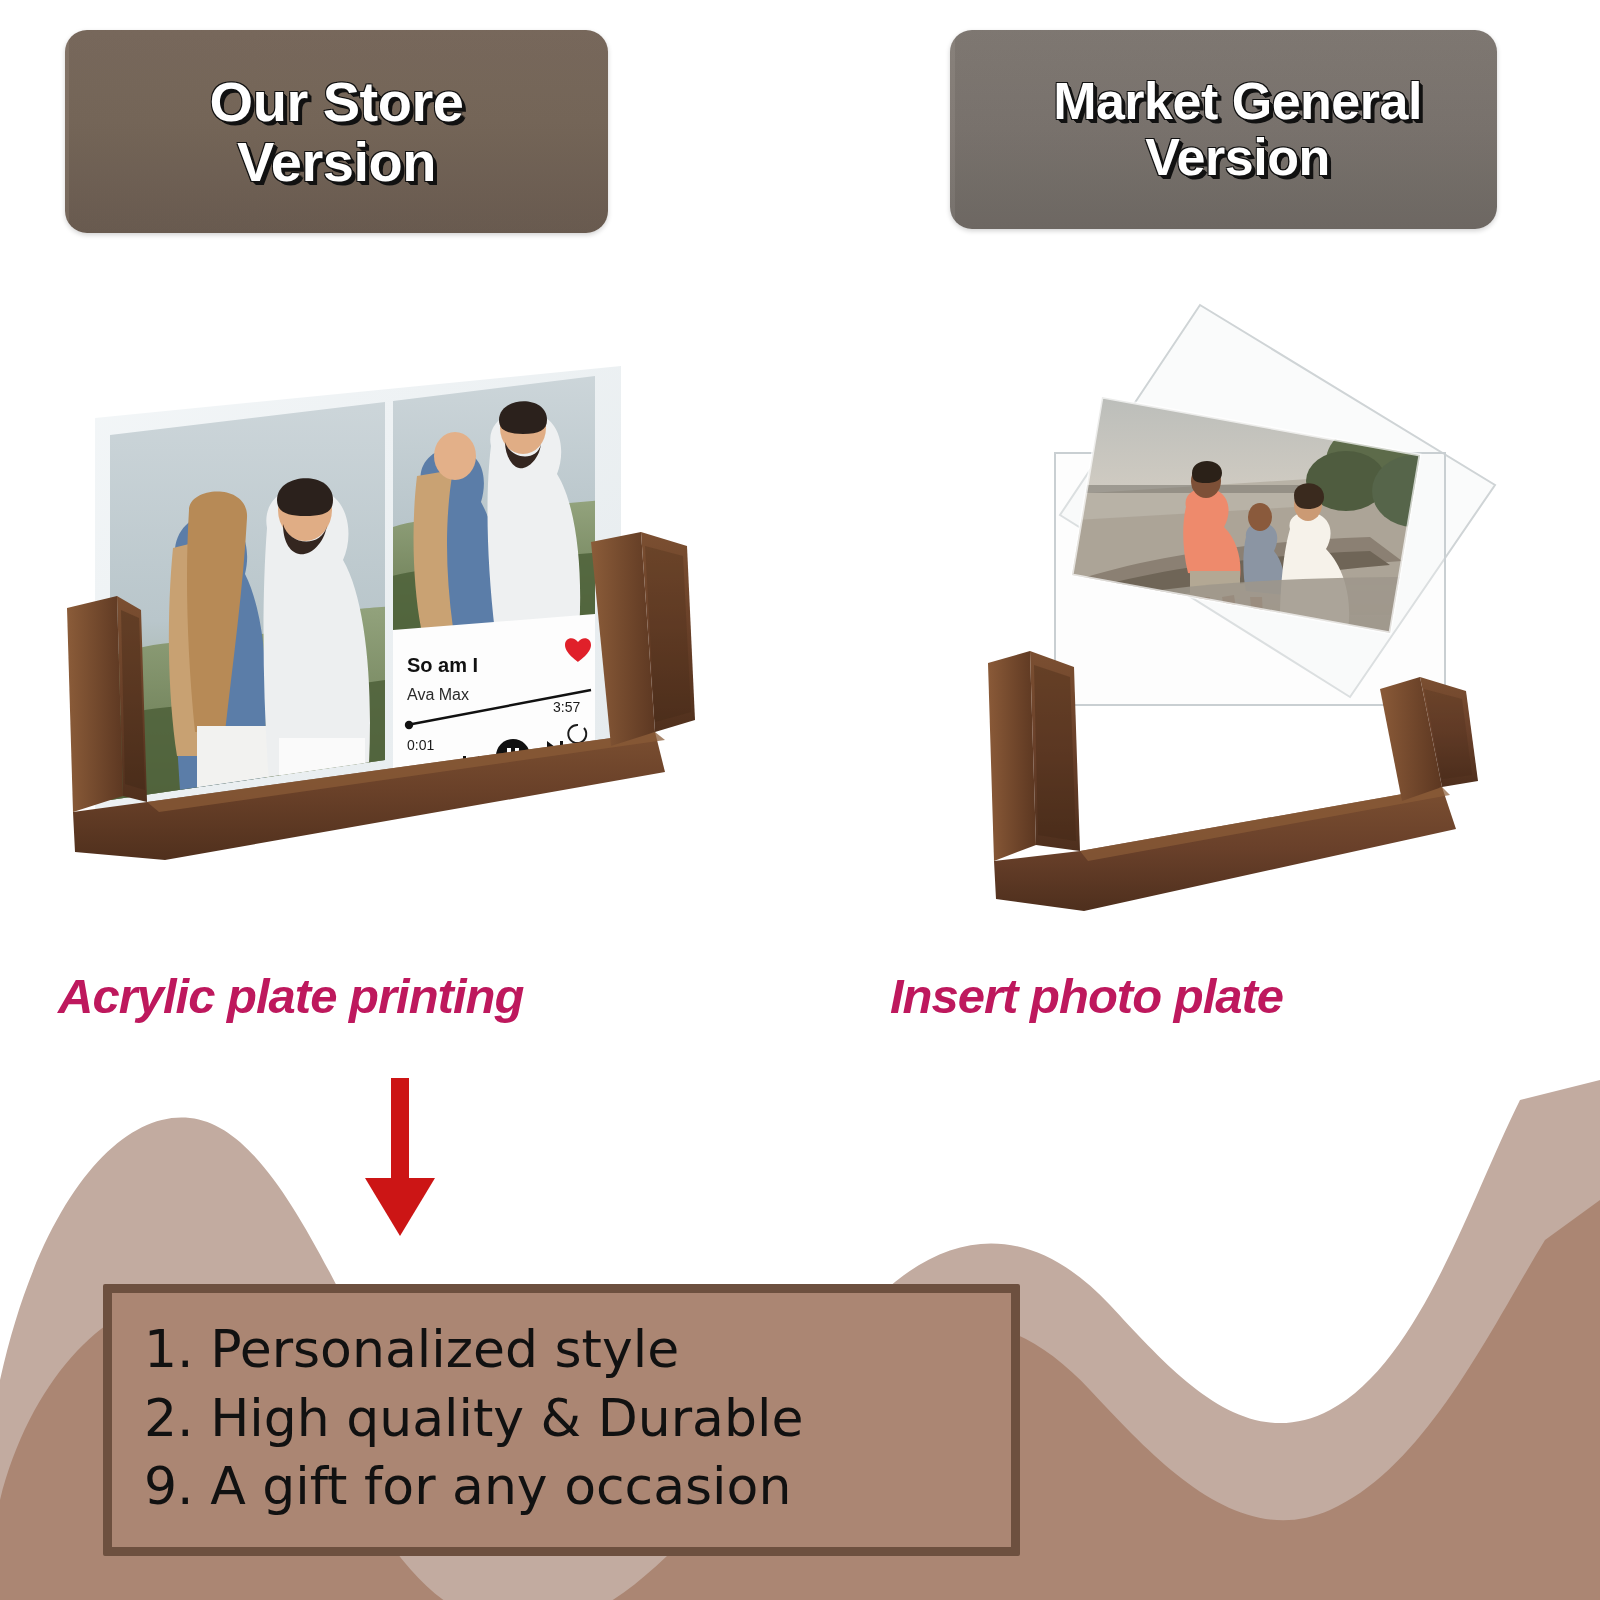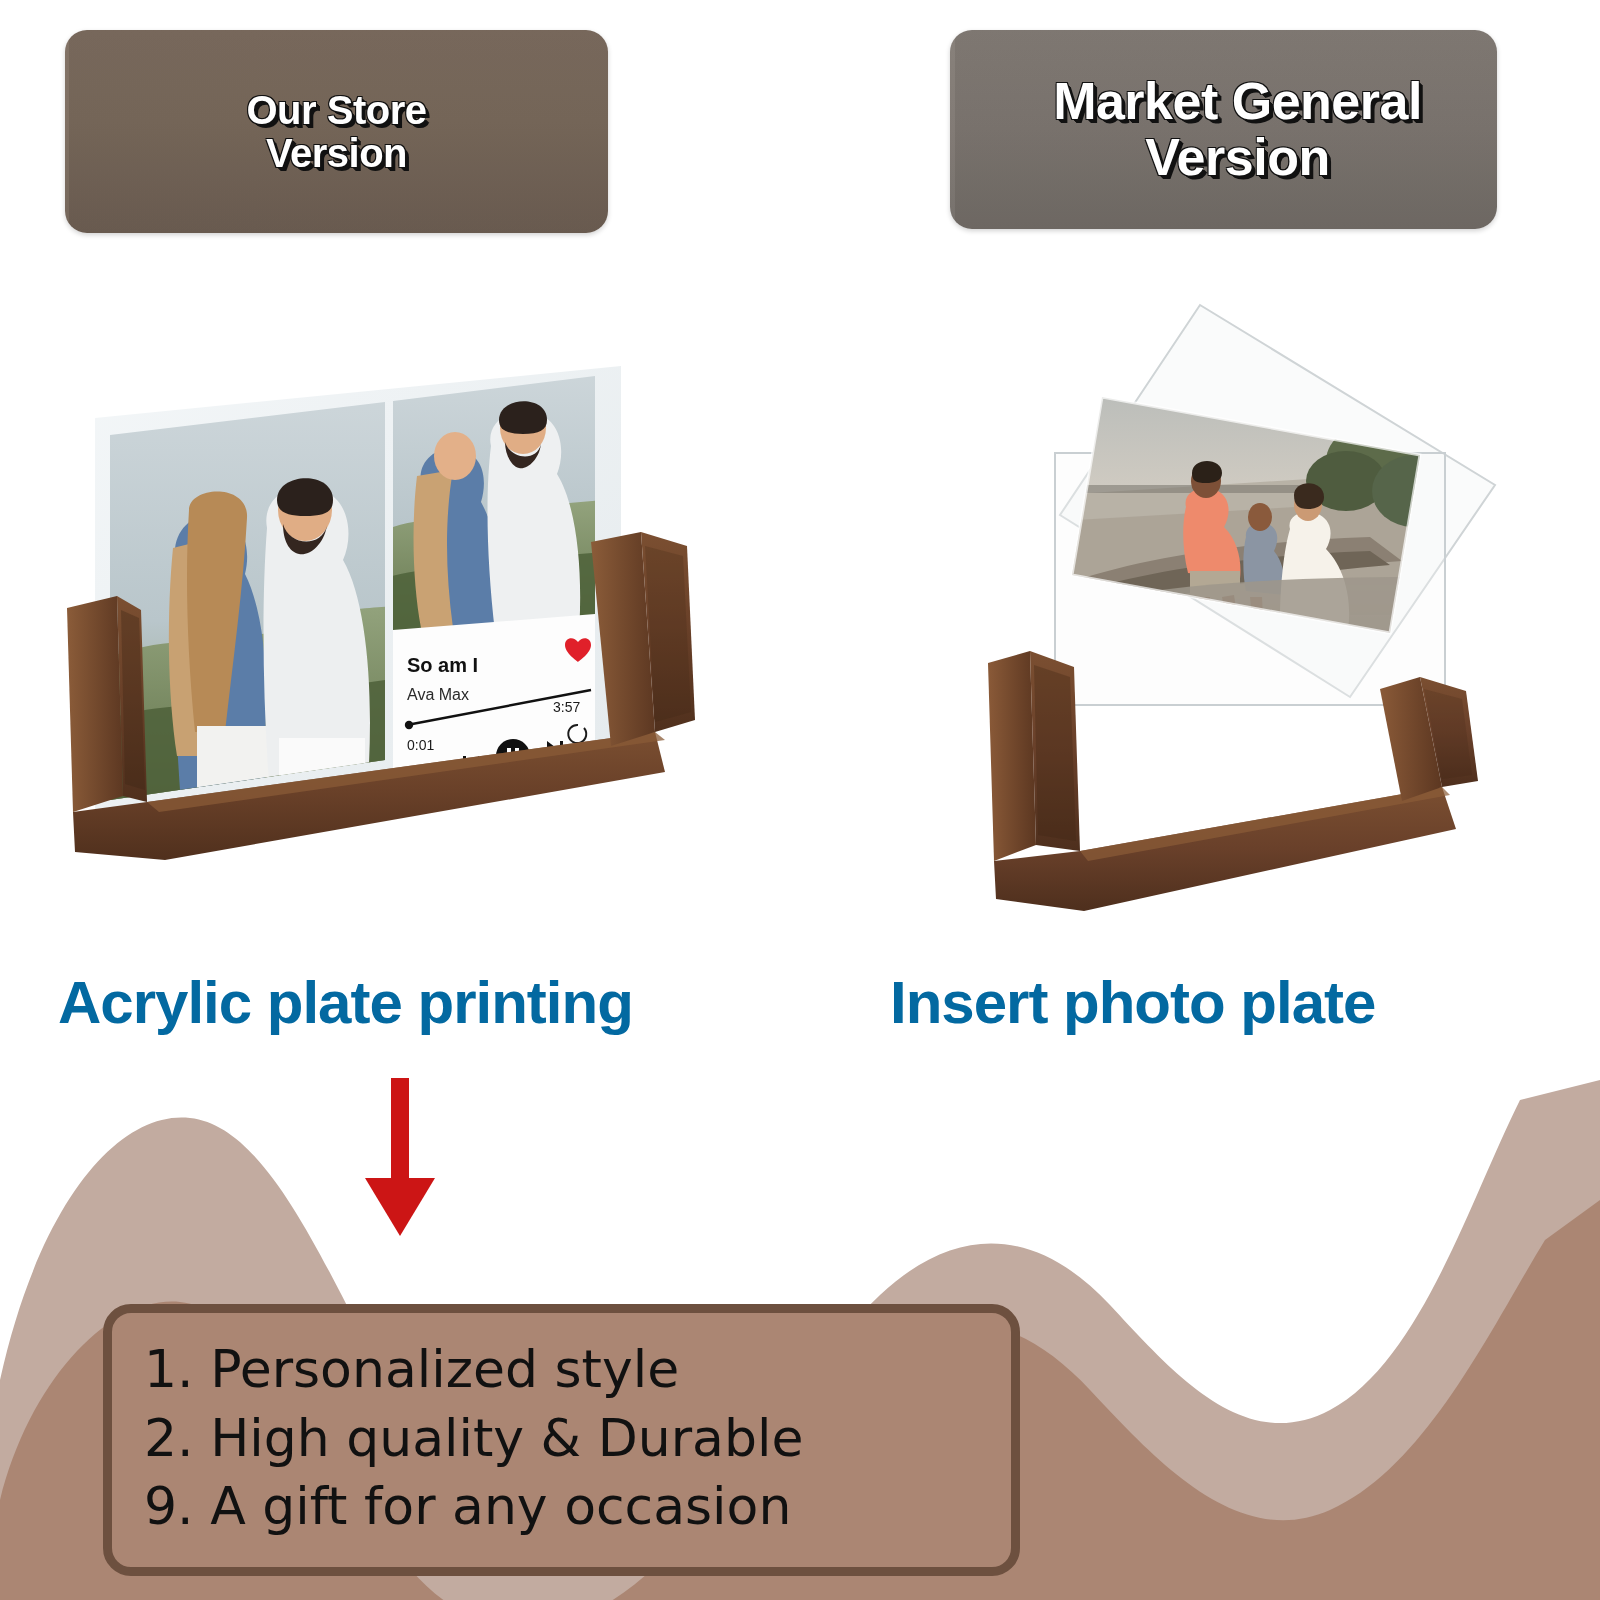--- a/index.html
+++ b/index.html
@@ -22,21 +22,21 @@
     position:absolute;
     border-radius:22px;
     display:flex; align-items:center; justify-content:center;
     text-align:center;
     z-index:5;
     box-shadow:0 2px 5px rgba(0,0,0,.18);
   }
   .banner-text {
     color:#ffffff;
     font-weight:bold;
-    font-size:40px;
+    font-size:56px;
     line-height:1.07;
     letter-spacing:-0.5px;
     text-shadow:
       4px 4px 0 #111111,
       3px 3px 0 #111111,
       2px 2px 0 #111111,
       -1px -1px 0 #111111,
        1px -1px 0 #111111,
       -1px  1px 0 #111111;
     white-space:pre-line;
@@ -59,38 +59,37 @@
   #vs {
     position:absolute; left:720px; top:580px; width:180px;
     z-index:6;
     font-size:104px; font-weight:bold; color:#0a0a0a;
     letter-spacing:-3px; text-align:center;
   }
 
   
   .caption {
     position:absolute; z-index:6;
-    font-size:60px; font-weight:bold; color:#0369a1;
-    white-space:nowrap; letter-spacing:-1px;
+    font-size:49px; font-weight:bold; color:#be185d;
+    white-space:nowrap; letter-spacing:-1px;font-style:italic;
   }
   #caption-left  { left:58px;  top:968px; }
   #caption-right { left:890px; top:968px; }
 
   
   #arrow { position:absolute; left:355px; top:1078px; z-index:7; }
 
   
   #bullets-box {
     position:absolute; left:103px; top:1284px; width:917px; height:272px;
     background:#ab8673;
     border:9px solid #6d503f;
-    border-radius:28px;
+    border-radius:2px;
     z-index:8;
     padding:22px 0 0 32px;
-    margin-top:20px;
   }
   .bullet-line {
     font-size:52px; color:#111111; line-height:1.32;
     letter-spacing:0px; white-space:nowrap;
     font-family:"DejaVu Sans", sans-serif;
   }
 
   
   .product { position:absolute; z-index:4; }
   #product-left  { left:55px;  top:360px;  width:660px; height:530px;text-align:center; }

